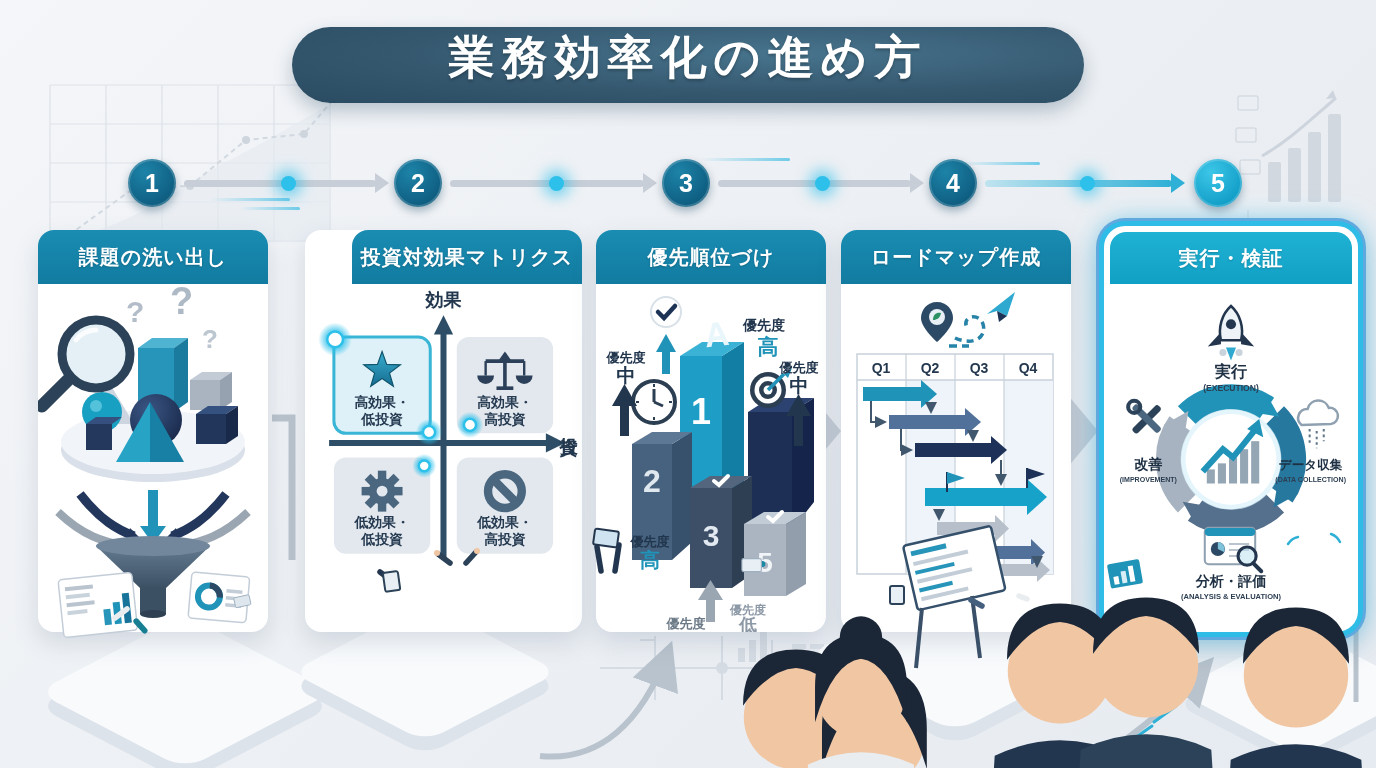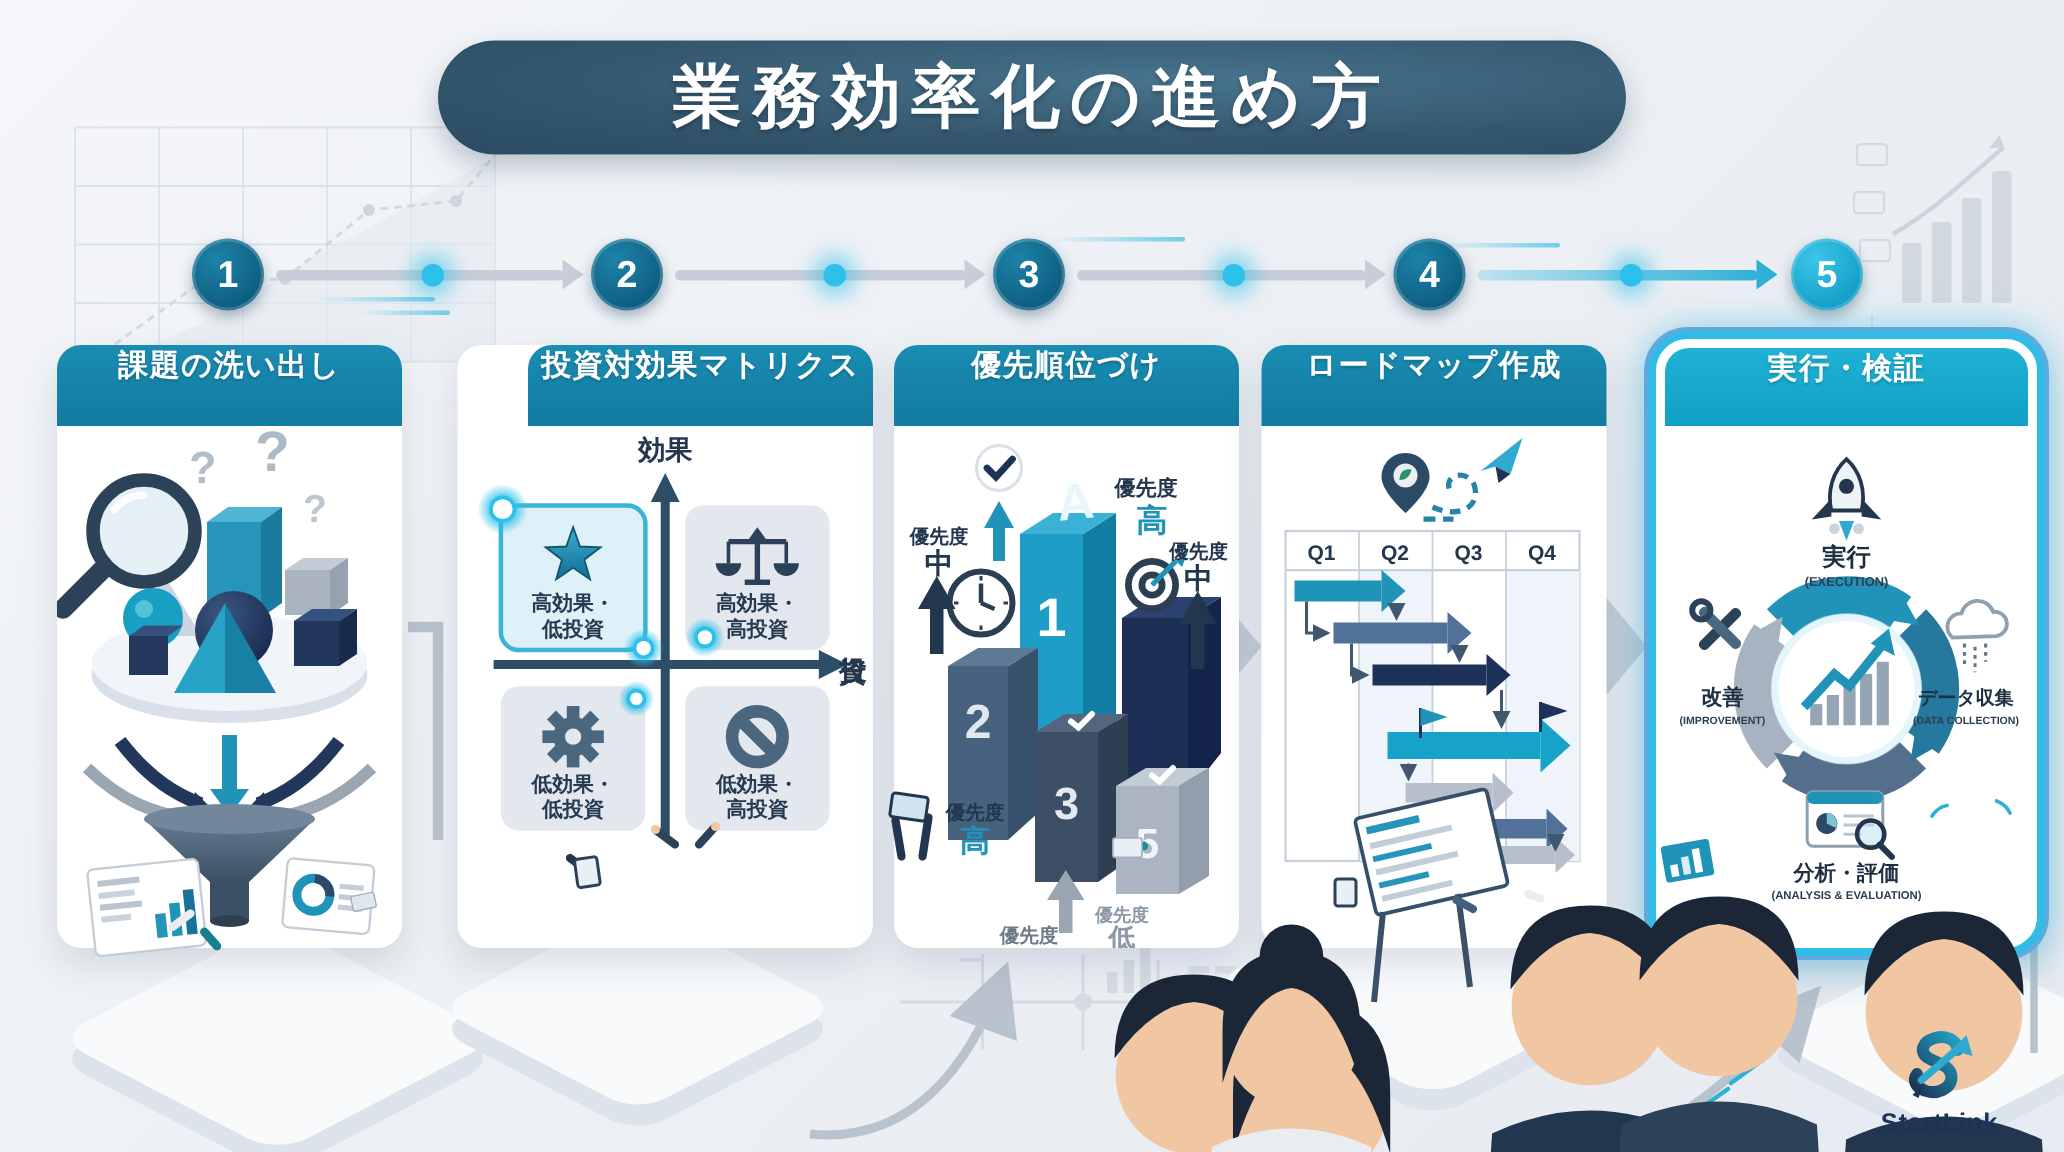--- a/index.html
+++ b/index.html
@@ -7,21 +7,21 @@
   #canvas{position:relative;width:1376px;height:768px;overflow:hidden;
     background:linear-gradient(135deg,#f4f6f9 0%,#edf0f4 45%,#e6ebf1 100%);}
   svg text{font-family:"Liberation Sans","DejaVu Sans",sans-serif;}
 
   
   .layer{position:absolute;inset:0;pointer-events:none;}
   #bg-deco{z-index:0;} #mid-deco{z-index:1;} #people-layer{z-index:6;}
 
   
   #title-banner{position:absolute;left:292px;top:27px;width:792px;height:76px;z-index:4;
-    border-radius:42px;display:flex;align-items:center;justify-content:center;
+    border-radius:42px;display:flex;align-items:flex-start;justify-content:center;
     background:radial-gradient(ellipse at 62% 35%,#47748d 0%,#35586f 55%,#2a4b61 100%);
     box-shadow:0 8px 18px rgba(35,70,95,.28);}
   #title-banner span{color:#fff;font-size:46px;font-weight:bold;letter-spacing:7px;
     text-shadow:0 2px 3px rgba(0,0,0,.25);}
 
   
   .step-circle{position:absolute;top:159px;width:48px;height:48px;border-radius:50%;z-index:3;
     display:flex;align-items:center;justify-content:center;color:#fff;font-size:25px;font-weight:bold;
     background:radial-gradient(circle at 35% 28%,#1d83a8,#0e5e81 72%);
     box-shadow:0 4px 9px rgba(15,60,90,.35), inset 0 0 0 2px rgba(255,255,255,.18);}
@@ -33,21 +33,21 @@
   .step-line.cyan::after{border-left-color:#2fb0d6;}
   .glow-dot{position:absolute;top:176px;width:15px;height:15px;border-radius:50%;z-index:3;
     background:#2cc0ea;box-shadow:0 0 14px 6px rgba(44,190,234,.6);}
   .streak{position:absolute;height:3px;border-radius:2px;z-index:2;
     background:linear-gradient(90deg,rgba(127,212,239,0),#6fcbe8);}
 
   
   .card{position:absolute;top:230px;width:230px;height:402px;background:#fff;border-radius:16px;
     box-shadow:0 10px 24px rgba(80,100,130,.18);z-index:2;}
   .card-header{height:54px;border-radius:16px 16px 0 0;background:linear-gradient(180deg,#1a8cb2,#127ba0);
-    display:flex;justify-content:center;}
+    display:flex;align-items:center;justify-content:center;}
   .card-header span{color:#fff;font-size:20px;font-weight:bold;letter-spacing:1px;
     text-shadow:0 1px 2px rgba(0,0,0,.2);}
   .card-body{position:absolute;left:0;top:54px;right:0;bottom:0;}
   .card-body svg{position:absolute;inset:0;}
 
   
   #card5-wrap{position:absolute;left:1099px;top:221px;width:264px;height:416px;z-index:2;
     background:#fff;border:5px solid #2fbce6;border-radius:26px;box-sizing:border-box;padding:6px;
     box-shadow:0 0 0 3px #5fa9de,0 0 26px rgba(47,188,230,.55),0 12px 26px rgba(60,110,150,.25);}
   #card5-inner{position:relative;width:100%;height:100%;background:#fff;border-radius:16px;overflow:hidden;}
@@ -780,29 +780,14 @@
           <rect x="21" y="6" width="5" height="16" fill="#fff"></rect>
       </g>
     </g>
     <g transform="translate(1314,560)" style="--suit:#23364f;--pants:#1a2940">
       <use href="#sym-cheer"></use>
       <path d="M-26,-16 q4,-6 10,-7" stroke="#2fb0d6" stroke-width="2.5" fill="none" stroke-linecap="round"></path>
       <path d="M26,-18 q-3,-6 -9,-8" stroke="#2fb0d6" stroke-width="2.5" fill="none" stroke-linecap="round"></path>
     </g>
   </svg>
 
-  <div id="brand">
-    <svg width="64" height="52" viewBox="0 0 64 52">
-      <defs>
-        <linearGradient id="slg" x1="0" y1="1" x2="1" y2="0">
-          <stop offset="0" stop-color="#1d3356"></stop>
-            <stop offset="1" stop-color="#1fa3c4"></stop>
-        </linearGradient>
-      </defs>
-      <path d="M44 14 C44 7 36 4 29 6 C21 8 18 15 24 19 C30 23 40 24 40 32 C40 40 30 44 22 41 C16 39 14 34 17 30" fill="none" stroke="url(#slg)" stroke-width="8" stroke-linecap="round"></path>
-      <path d="M20 34 L48 10" stroke="#2fa9cf" stroke-width="5" stroke-linecap="round"></path>
-      <polygon points="50,4 54,18 40,14" fill="#2fa9cf"></polygon>
-      <polygon points="14,44 22,36 18,46" fill="#1d3356"></polygon>
-    </svg>
-    <span class="brand-name">StartLink</span>
-  </div>
 
 </div>
 
 </body></html>

